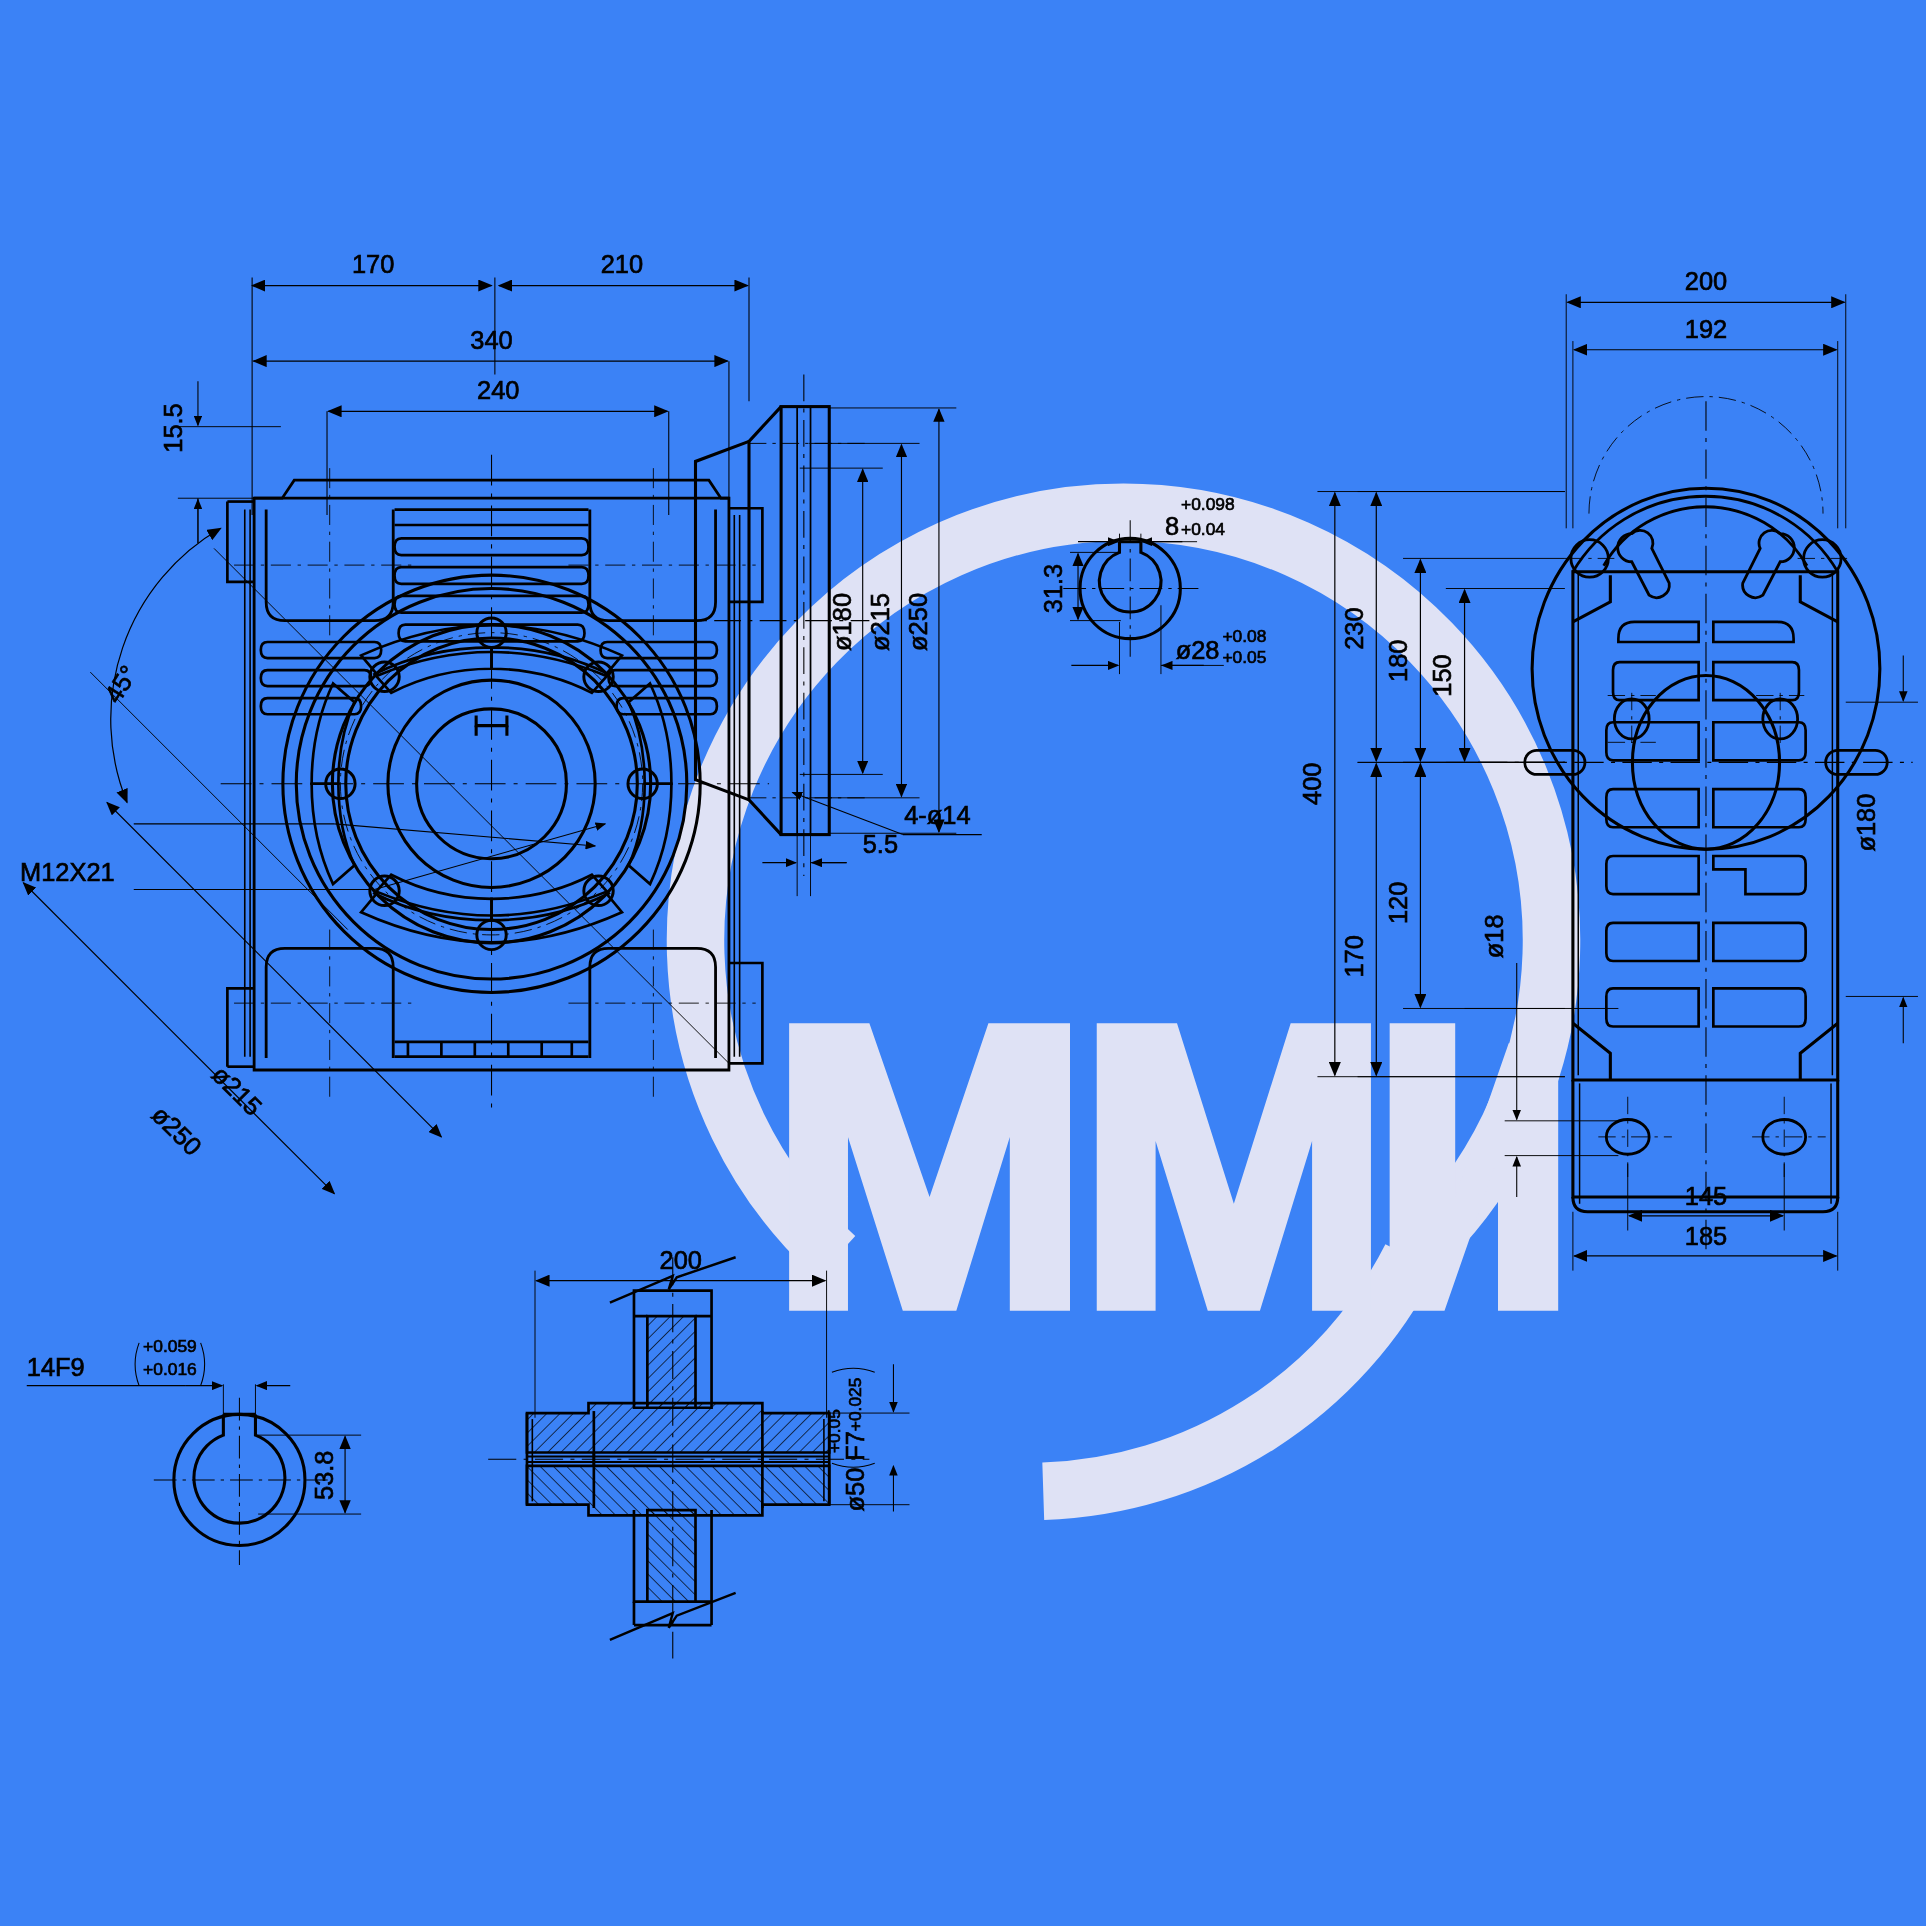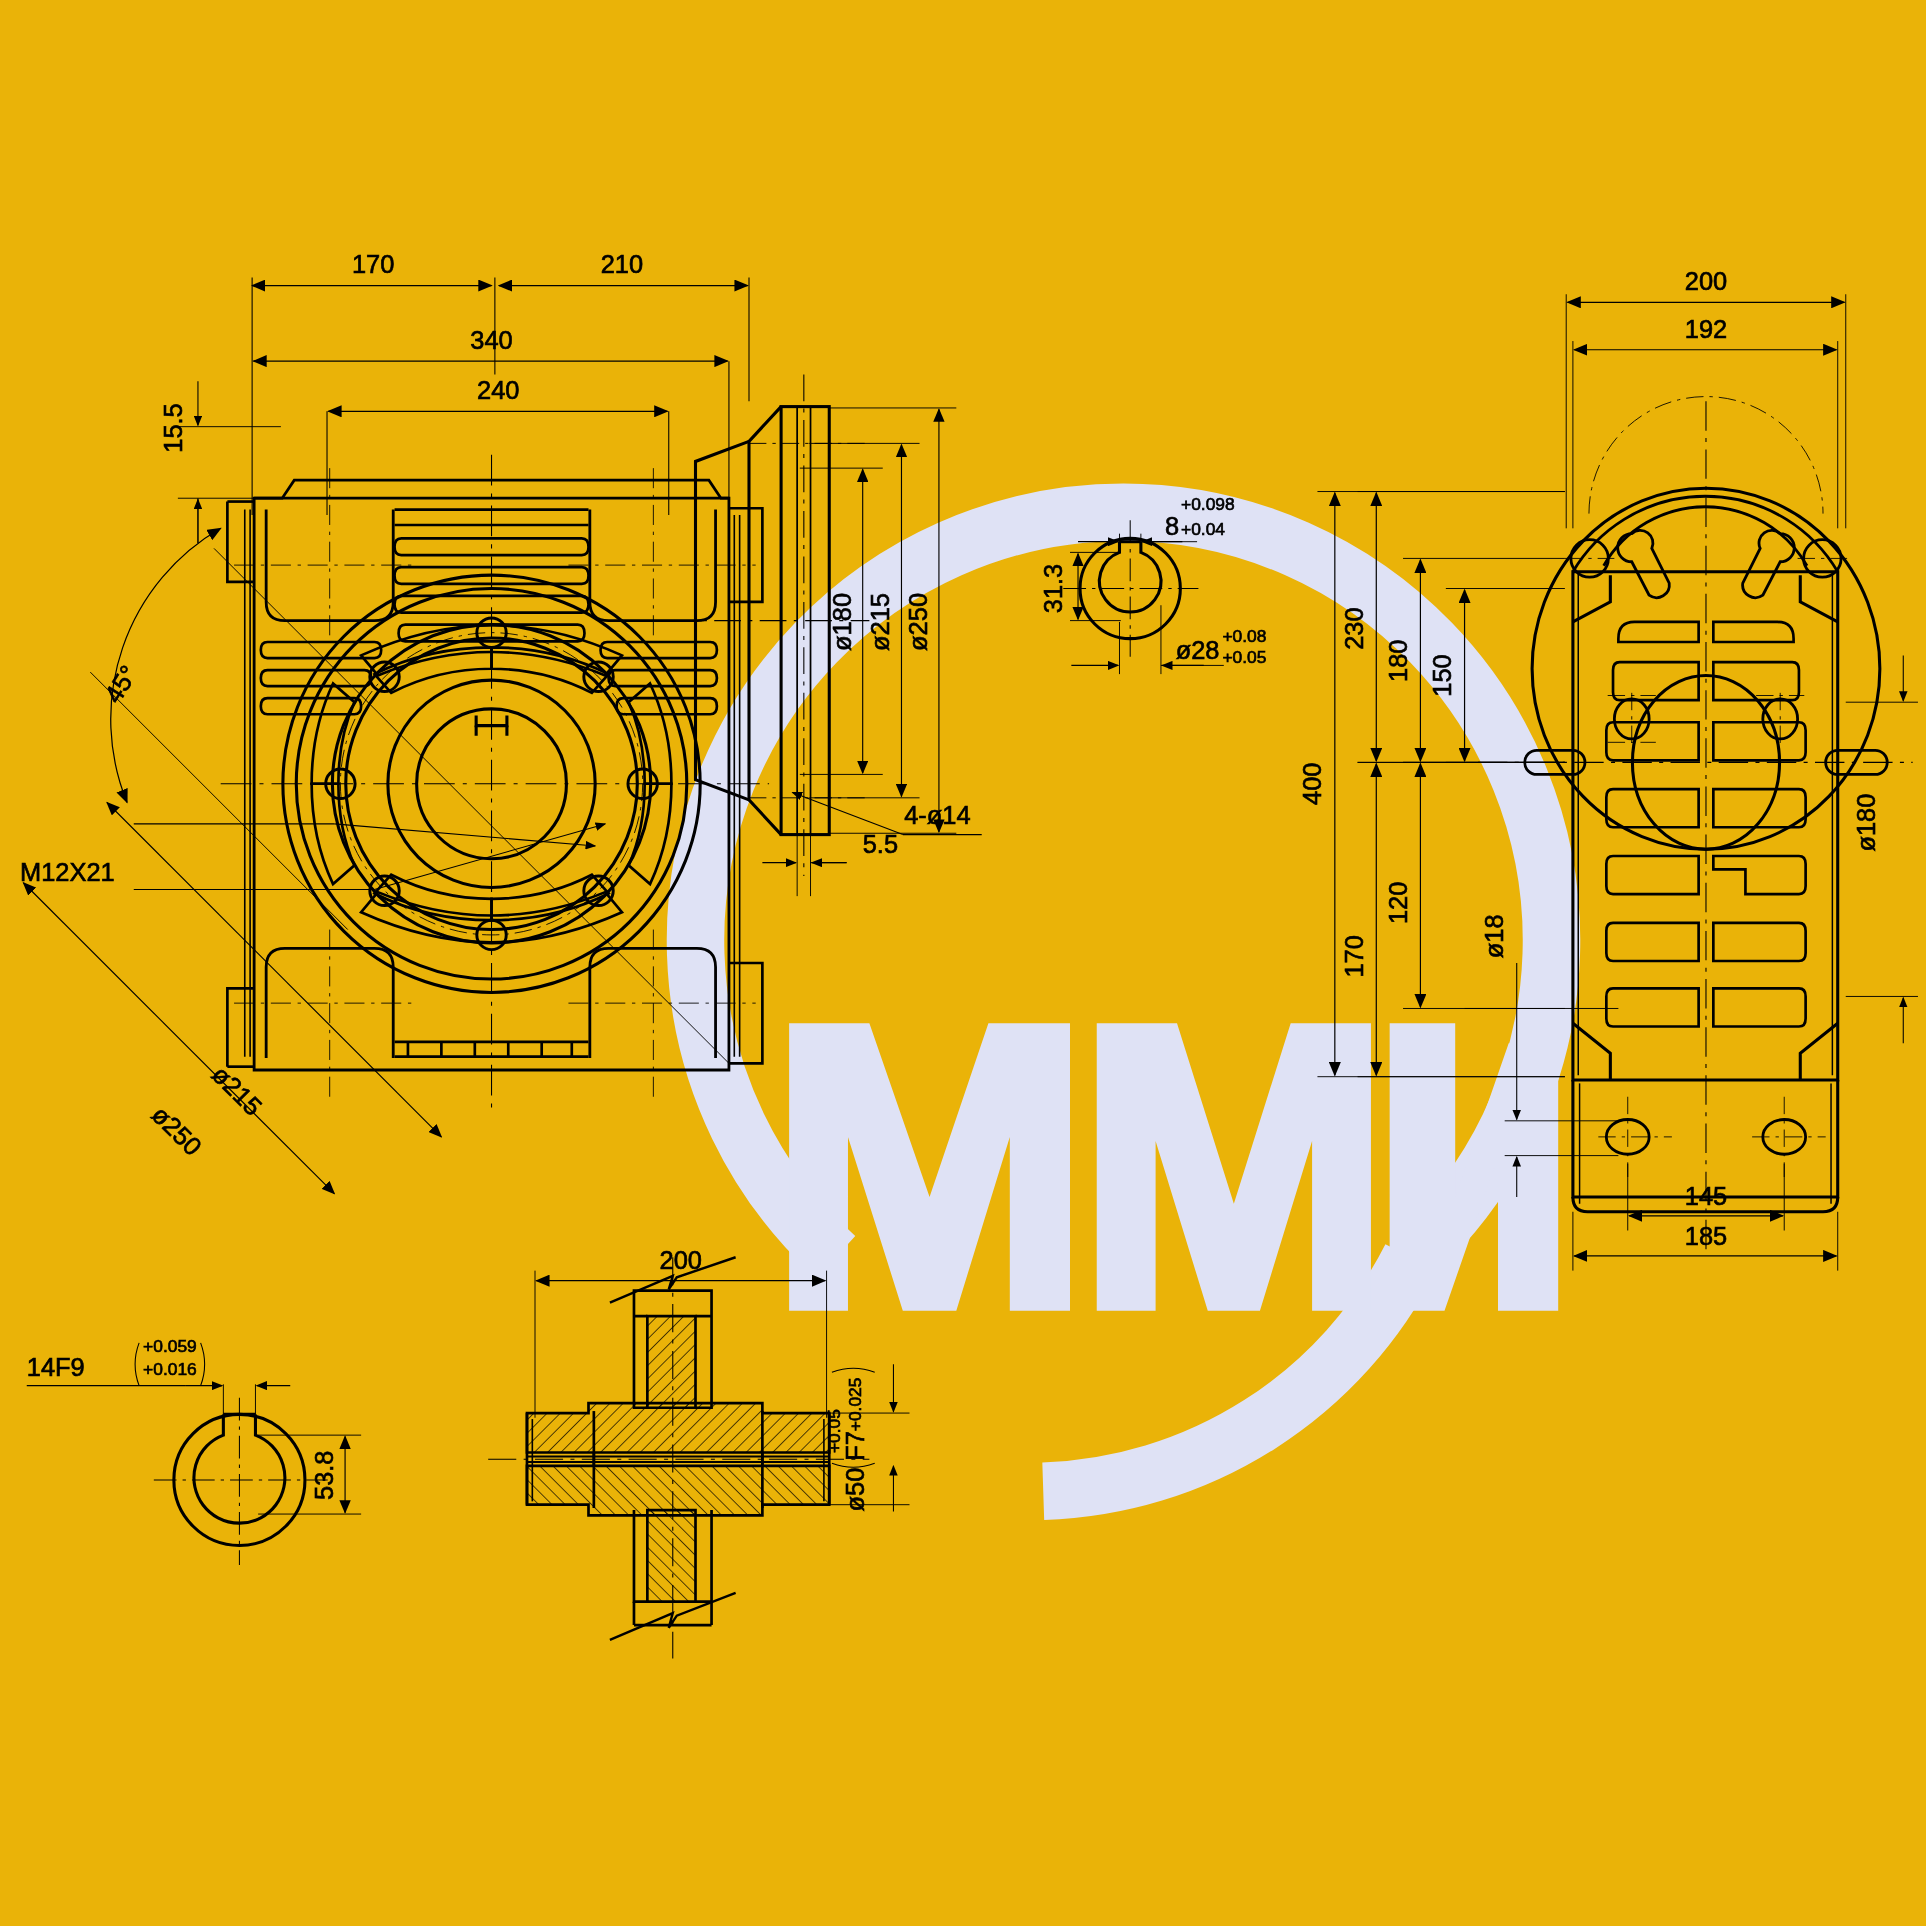--- a/index.html
+++ b/index.html
@@ -1,19 +1,19 @@
 <!DOCTYPE html>
 <html style="font-size:10.7px"><head>
 <meta charset="utf-8">
 <title>Worm Gearbox Technical Drawing</title>
 <style>
   html,body{margin:0;padding:0;background:#ffffff;}
   body{width:1926px;height:1926px;overflow:hidden;
        font-family:"Liberation Sans", sans-serif;}
-  #sheet{position:relative;width:1926px;height:1926px;background:#eab308;}
+  #sheet{position:relative;width:1926px;height:1926px;background:#3b82f6;}
   svg{display:block;}
   .dimtxt{font-family:"Liberation Sans",sans-serif;font-size:38px;fill:#000;}
   .dimtxt-sm{font-family:"Liberation Sans",sans-serif;font-size:26px;fill:#000;}
 </style>
 </head>
 <body>
 
 <div id="sheet">
 <svg width="1926" height="1926" viewBox="0 0 2880 2880" xmlns="http://www.w3.org/2000/svg">
 

